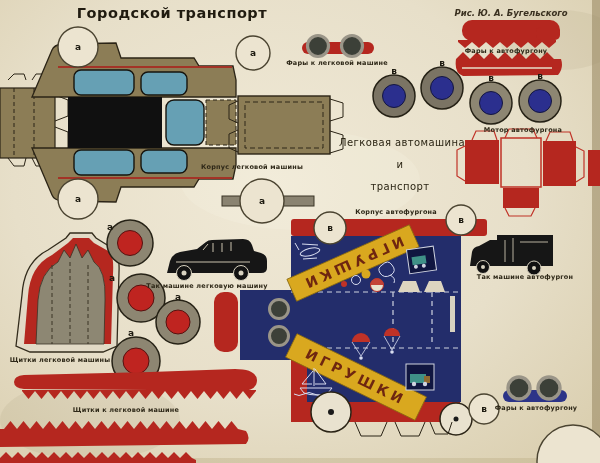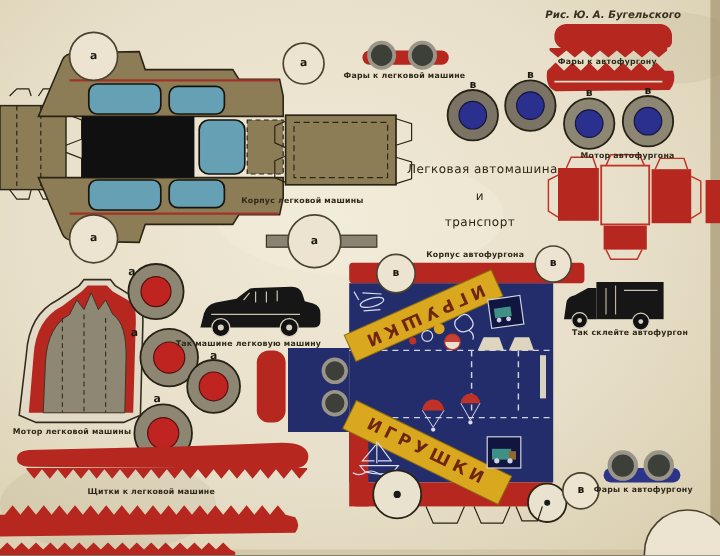--- a/index.html
+++ b/index.html
@@ -235,34 +235,35 @@
 
   <g>
     <rect x="503" y="390" width="64" height="12" rx="6" fill="#2c3488"></rect>
     <circle cx="519" cy="388" r="11" fill="#3c4038" stroke="#9a9588" stroke-width="3.4"></circle>
     <circle cx="549" cy="388" r="11" fill="#3c4038" stroke="#9a9588" stroke-width="3.4"></circle>
   </g>
 
   <circle cx="573" cy="461" r="36" fill="#ece4d0" stroke="#4a4330" stroke-width="1.4"></circle>
 </svg>
 
+  <div class="t title" style="left:172px;top:13px">Городской транспорт</div>
   <div class="t credit" style="left:511px;top:13px">Рис. Ю. А. Бугельского</div>
 
   <div class="t heading" style="left:402px;top:142px">Легковая автомашина</div>
   <div class="t heading" style="left:400px;top:164px">и</div>
   <div class="t heading" style="left:400px;top:186px">транспорт</div>
 
   <div class="t lbl" style="left:337px;top:63px">Фары к легковой машине</div>
   <div class="t lbl" style="left:506px;top:51px">Фары к автофургону</div>
   <div class="t lbl" style="left:523px;top:130px">Мотор автофургона</div>
   <div class="t lbl" style="left:252px;top:167px">Корпус легковой машины</div>
   <div class="t lbl" style="left:396px;top:212px">Корпус автофургона</div>
   <div class="t lbl" style="left:207px;top:286px">Так машине легковую машину</div>
-  <div class="t lbl" style="left:525px;top:277px">Так склейте автофургон</div>
-  <div class="t lbl" style="left:60px;top:360px">Мотор легковой машины</div>
+  <div class="t lbl" style="left:525px;top:277px">Так машине автофургон</div>
+  <div class="t lbl" style="left:60px;top:360px">Щитки легковой машины</div>
   <div class="t lbl" style="left:126px;top:410px">Щитки к легковой машине</div>
   <div class="t lbl" style="left:536px;top:408px">Фары к автофургону</div>
 
   <div class="t banner" style="left:353px;top:263px;transform:translate(-50%,-50%) rotate(156deg)">ИГРУШКИ</div>
   <div class="t banner" style="left:356px;top:377px;transform:translate(-50%,-50%) rotate(26deg)">ИГРУШКИ</div>
 
   <div class="t tab-letter" style="left:78px;top:47px">а</div>
   <div class="t tab-letter" style="left:78px;top:199px">а</div>
   <div class="t tab-letter" style="left:253px;top:53px">а</div>
   <div class="t tab-letter" style="left:262px;top:201px">а</div>

